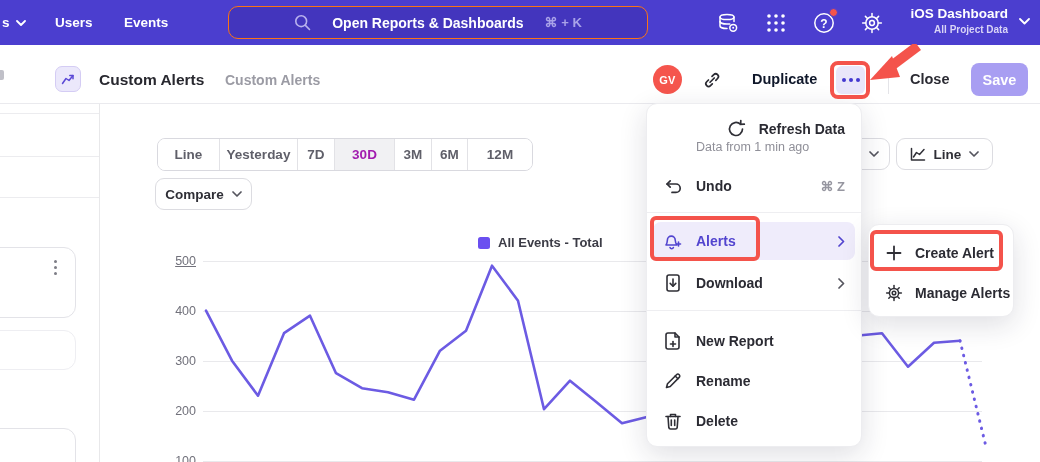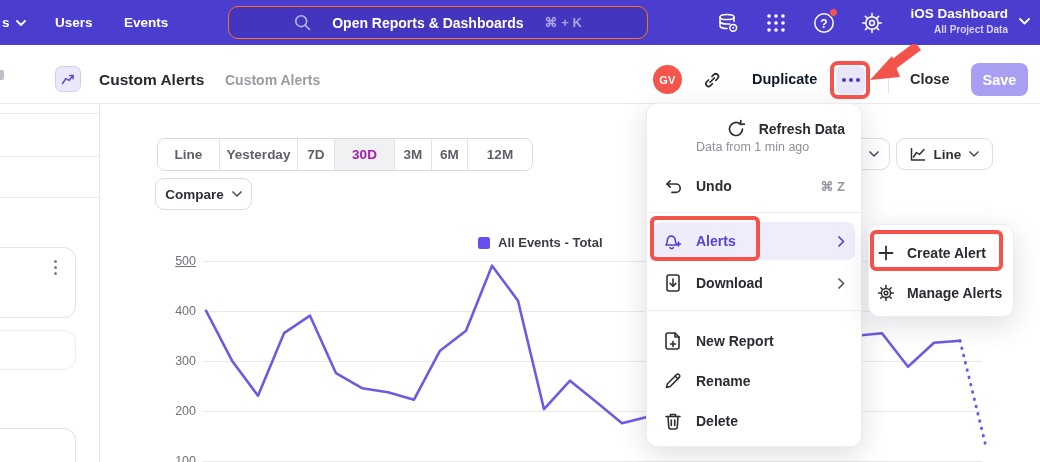--- a/index.html
+++ b/index.html
@@ -107,21 +107,21 @@
   .m-chev { margin-left:auto; color:#55555E; }
   .m-alerts .m-chev { color:#5244CF; }
   .m-download { top:160px; height:38px; }
   .m-newreport { top:218px; height:38px; }
   .m-rename { top:258px; height:38px; }
   .m-delete { top:298px; height:38px; }
 
   
   .submenu { position:absolute; left:868px; top:224px; width:146px; height:93px; background:#fff;
              border:1px solid #EDEDF0; border-radius:11px; box-shadow:0 8px 28px rgba(25,25,55,.14); z-index:11; }
-  .sm-row { position:absolute; left:0; right:0; height:36px; display:flex; align-items:center; padding:0 8px; gap:12px; cursor:pointer; }
+  .sm-row { position:absolute; left:0; right:0; height:36px; display:flex; align-items:center; padding:0 16px; gap:12px; cursor:pointer; }
   .sm-create { top:10px; } .sm-manage { top:50px; }
   .sm-ic { width:18px; height:18px; color:#2F2F36; flex:0 0 18px; }
   .sm-label { font-size:14px; font-weight:700; color:#2B2B33; white-space:nowrap; }
 
   
   .anno { position:absolute; border:4px solid #F4534B; z-index:30; pointer-events:none; }
   .anno-more { left:830px; top:61px; width:40px; height:38px; border-radius:8px; }
   .anno-alerts { left:650px; top:216px; width:110px; height:45px; border-radius:6px; z-index:30; }
   .anno-create { left:870px; top:230px; width:133px; height:41px; border-radius:6px; z-index:30; }
   .anno-arrow { position:absolute; left:858px; top:44px; z-index:31; pointer-events:none; }

